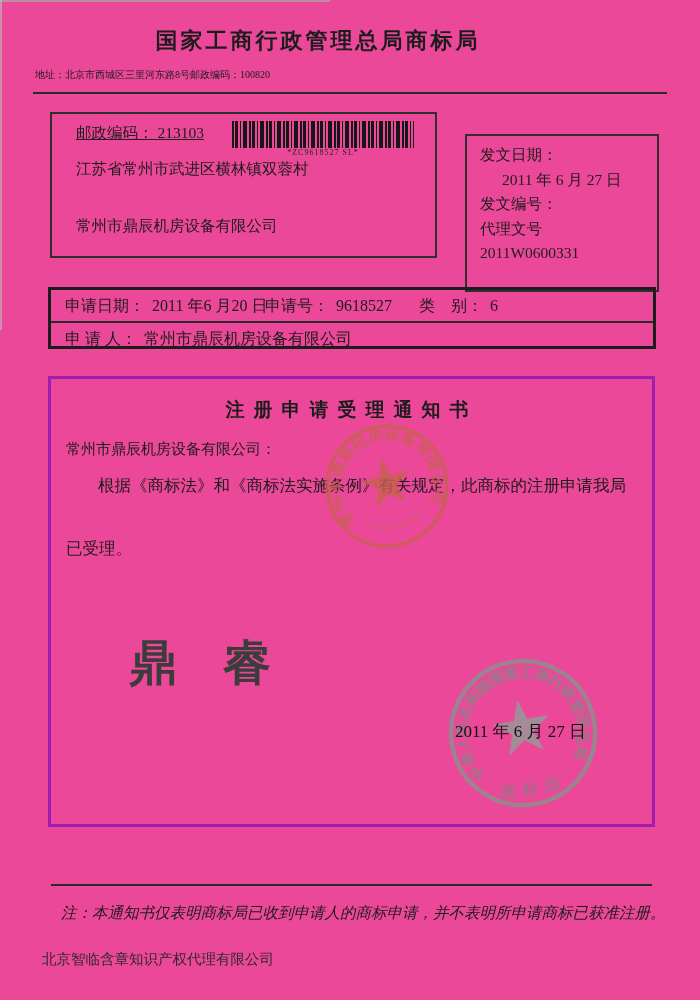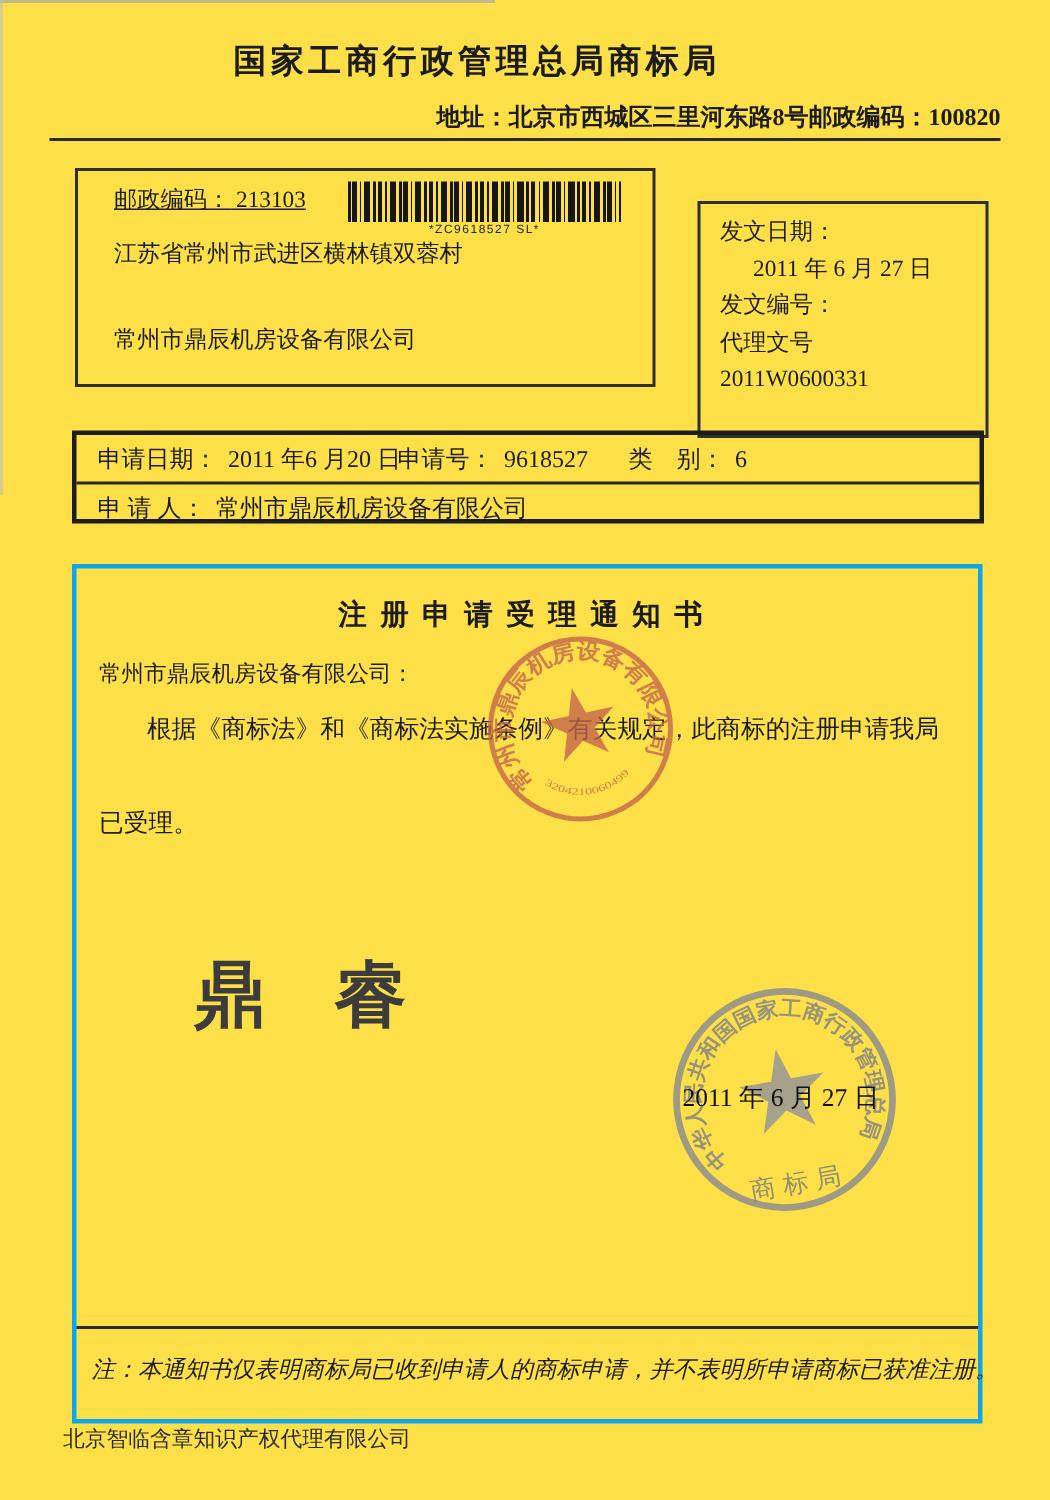--- a/index.html
+++ b/index.html
@@ -1,56 +1,56 @@
 <!DOCTYPE html>
 <html><head>
 <meta charset="utf-8">
 <style>
   * { margin:0; padding:0; box-sizing:border-box; }
   html,body { width:700px; height:1000px; overflow:hidden; background:#ffffff; }
   body { font-family:"Liberation Serif","DejaVu Serif",serif; color:#1c1c1c; }
-  .page { position:relative; width:700px; height:1000px; background:#fde047; }
+  .page { position:relative; width:700px; height:1000px; background:#ec4899; }
   [data-bind] { white-space:pre; }
 
   .scan-edge-top  { position:absolute; left:0; top:0; width:330px; height:2px; background:#a9a9a9; opacity:.7; }
   .scan-edge-left { position:absolute; left:0; top:0; width:2px; height:330px; background:#c0c0c0; opacity:.6; }
 
   .doc-title { position:absolute; left:0; top:26px; width:636px; text-align:center;
                font-size:22px; font-weight:bold; letter-spacing:3px; }
   .addr-row  { position:absolute; left:35px; top:68px; width:632px; display:flex;
-               justify-content:flex-end; font-size:16px;font-weight:bold; }
+               justify-content:flex-start; font-size:10px; }
   .head-rule { position:absolute; left:33px; top:92px; width:634px; height:2px; background:#2a2a2a; }
 
   .recipient-box { position:absolute; left:50px; top:112px; width:387px; height:146px;
                    border:2px solid #2f2f2f; font-size:15.5px; }
   .rcp-postal  { position:absolute; left:24px; top:9px;text-decoration:underline; }
   .barcode-wrap{ position:absolute; left:180px; top:7px; width:182px; }
   .barcode-bars{ width:182px; height:27px;
       background:repeating-linear-gradient(90deg,#161616 0 2px,transparent 2px 3px,
         #161616 3px 6px,transparent 6px 8px,#161616 8px 9px,transparent 9px 11px,
         #161616 11px 15px,transparent 15px 17px); }
-  .barcode-label{ font-family:Liberation Sans, sans-serif;
+  .barcode-label{ font-family:Liberation Serif, serif;
       font-size:8px; text-align:center; letter-spacing:1px; color:#222; }
   .rcp-address { position:absolute; left:24px; top:45px; }
   .rcp-company { position:absolute; left:24px; top:102px; }
 
   .dispatch-box { position:absolute; left:465px; top:112px; width:194px; height:158px;
                   border:2px solid #2f2f2f; font-size:15.5px; padding:7px 0 0 13px; line-height:24.5px;margin-top:22px; }
   .indent { margin-left:22px; }
 
   .app-box { position:absolute; left:48px; top:287px; width:608px; height:62px;
              border:3px solid #1d1d1d; font-size:16px; }
   .app-row1 { position:relative; height:33px; border-bottom:2px solid #2a2a2a; }
   .app-row2 { position:relative; height:32px; }
   .app-cell { position:absolute; top:6px; }
   .c1 { left:14px; } .c2 { left:214px; } .c3 { left:368px;text-align:right; }
   .lbl { margin-right:7px; }
 
-  .main-box { position:absolute; left:48px; top:376px; width:607px; height:573px;
-              border:3px solid #0ea5e9; }
+  .main-box { position:absolute; left:48px; top:376px; width:607px; height:451px;
+              border:3px solid #a21caf; }
   .notice-title { position:absolute; left:0; top:18px; width:100%; text-align:center;
                   font-size:19px; font-weight:bold; letter-spacing:9px; }
   .salutation { position:absolute; left:15px; top:61px;  font-size:15px; }
   .body-l1    { position:absolute; left:47px; top:96px;  font-size:16.5px; }
   .body-l2    { position:absolute; left:15px; top:129px; font-size:16.5px;margin-top:30px; }
 
   .trademark { position:absolute; left:78px; top:252px; font-size:48px; font-weight:bold;
                letter-spacing:46px; color:#3c3c3c; }
 
   .company-seal { position:absolute; left:270px; top:41px; width:132px; height:132px;

